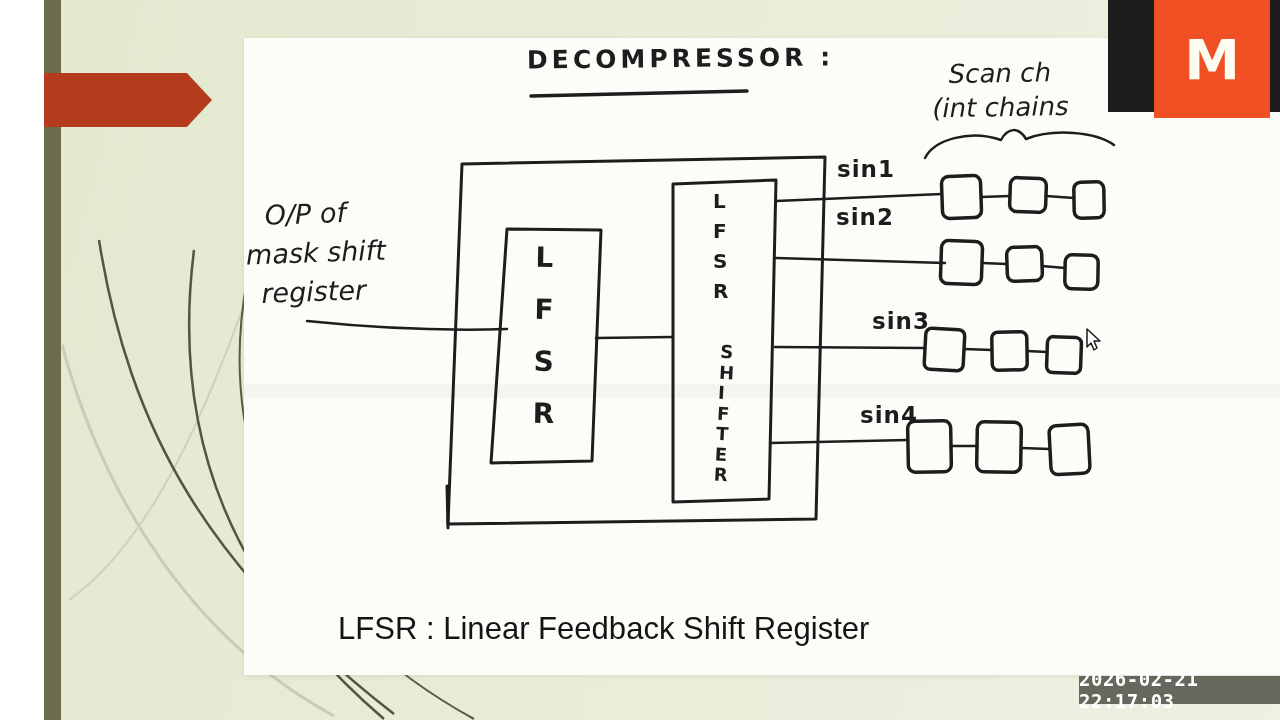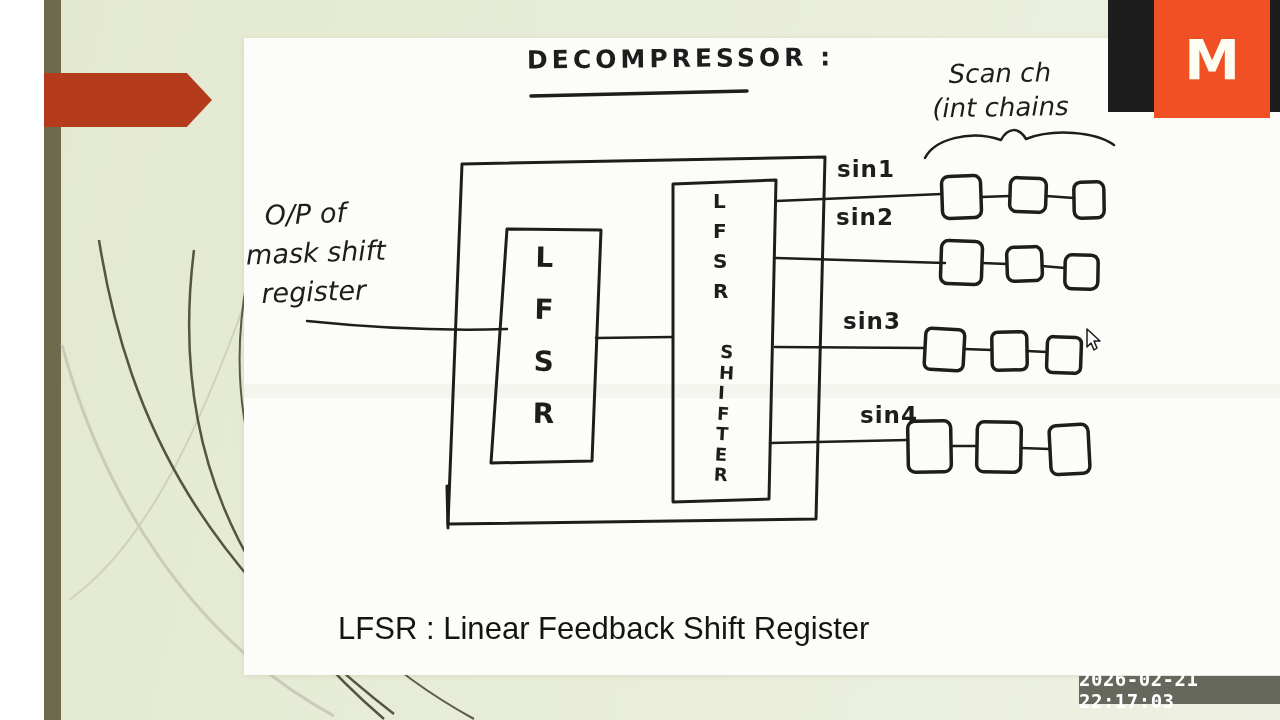--- a/index.html
+++ b/index.html
@@ -27,21 +27,21 @@
   #title{left:483px;top:44px;font-size:25px;font-weight:bold;letter-spacing:4px;transform:rotate(-.6deg);}
   #left-note{left:202px;top:194px;font-size:27px;font-style:italic;font-weight:500;
              line-height:39px;transform:rotate(-2deg);}
   #left-note .l1{padding-left:20px;}
   #left-note .l3{padding-left:14px;}
   #scan-note{left:905px;top:56px;font-size:26px;font-style:italic;font-weight:500;line-height:34px;transform:rotate(-1deg);}
   #scan-note .l2{margin-left:-17px;}
   .sin-label{font-size:23px;font-weight:600;letter-spacing:1px;}
   #sin1{left:793px;top:156px;}
   #sin2{left:792px;top:204px;}
-  #sin3{left:799px;top:308px;}
+  #sin3{left:828px;top:308px;}
   #sin4{left:816px;top:402px;}
   .vletters{width:1ch;word-break:break-all;font-weight:600;z-index:5;white-space:normal;}
   #lfsr-letters{left:490px;top:232px;font-size:28px;line-height:52px;transform:rotate(1deg);}
   #phase-word1{left:669px;top:186px;font-size:20px;line-height:30px;}
   #phase-word2{left:673px;top:342px;font-size:18px;line-height:20.5px;transform:rotate(3deg);}
   
   #caption{left:294px;top:610px;font-family:"Liberation Sans",sans-serif;font-size:32px;
            font-weight:500;color:#141414;z-index:5;transform:scaleX(.97);transform-origin:left;}
   
   #logo-black{left:1064px;top:0;width:209px;height:112px;background:#1d1d1d;z-index:8;}

